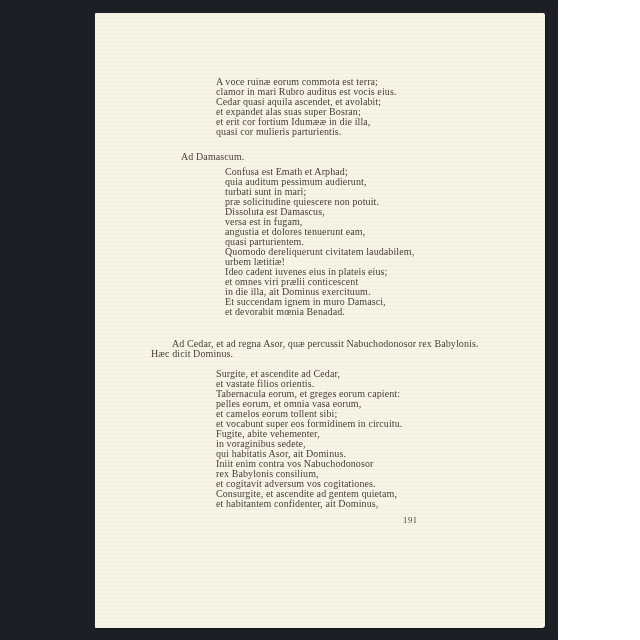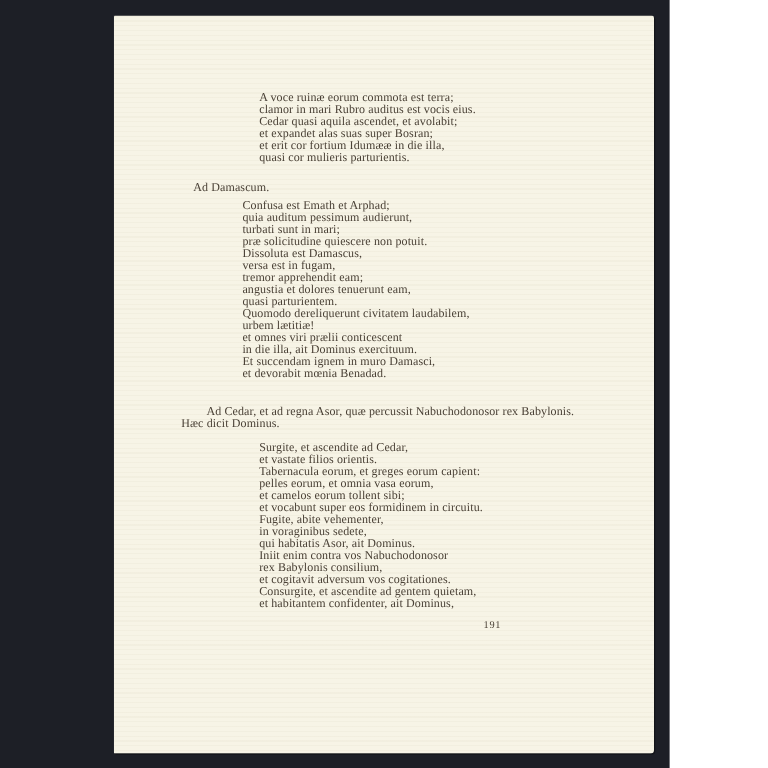--- a/index.html
+++ b/index.html
@@ -45,22 +45,22 @@
   }
   .line {
     height: 10px;
     line-height: 10px;
     font-size: 10px;
     letter-spacing: 0.1px;
     white-space: nowrap;
   }
   .block { position: absolute; }
   .verse-1 { top: 64px;  left: 121px; }
-  .heading-1 { top: 139px; left: 66px; }
-  .verse-2 { top: 154px; left: 107px; }
+  .heading-1 { top: 139px; left: 86px; }
+  .verse-2 { top: 154px; left: 130px; }
   .para-1 { top: 326px; left: 56px; }
   .para-1 .indent { padding-left: 21px; }
   .verse-3 { top: 356px; left: 121px; }
   .folio {
     position: absolute;
     top: 502px;
     left: 308px;
     font-size: 8.6px;
     line-height: 10px;
     letter-spacing: 0.6px;
@@ -84,25 +84,25 @@
 
       <div class="block heading-1 line">Ad Damascum.</div>
 
       <div class="block verse-2">
         <div class="line">Confusa est Emath et Arphad;</div>
         <div class="line">quia auditum pessimum audierunt,</div>
         <div class="line">turbati sunt in mari;</div>
         <div class="line">præ solicitudine quiescere non potuit.</div>
         <div class="line">Dissoluta est Damascus,</div>
         <div class="line">versa est in fugam,</div>
-        <div class="line">tremor apprehendit eam;</div>
         <div class="line">angustia et dolores tenuerunt eam,</div>
         <div class="line">quasi parturientem.</div>
         <div class="line">Quomodo dereliquerunt civitatem laudabilem,</div>
         <div class="line">urbem lætitiæ!</div>
+        <div class="line">Ideo cadent iuvenes eius in plateis eius;</div>
         <div class="line">et omnes viri prælii conticescent</div>
         <div class="line">in die illa, ait Dominus exercituum.</div>
         <div class="line">Et succendam ignem in muro Damasci,</div>
         <div class="line">et devorabit mœnia Benadad.</div>
       </div>
 
       <div class="block para-1">
         <div class="line indent">Ad Cedar, et ad regna Asor, quæ percussit Nabuchodonosor rex Babylonis.</div>
         <div class="line">Hæc dicit Dominus.</div>
       </div>

